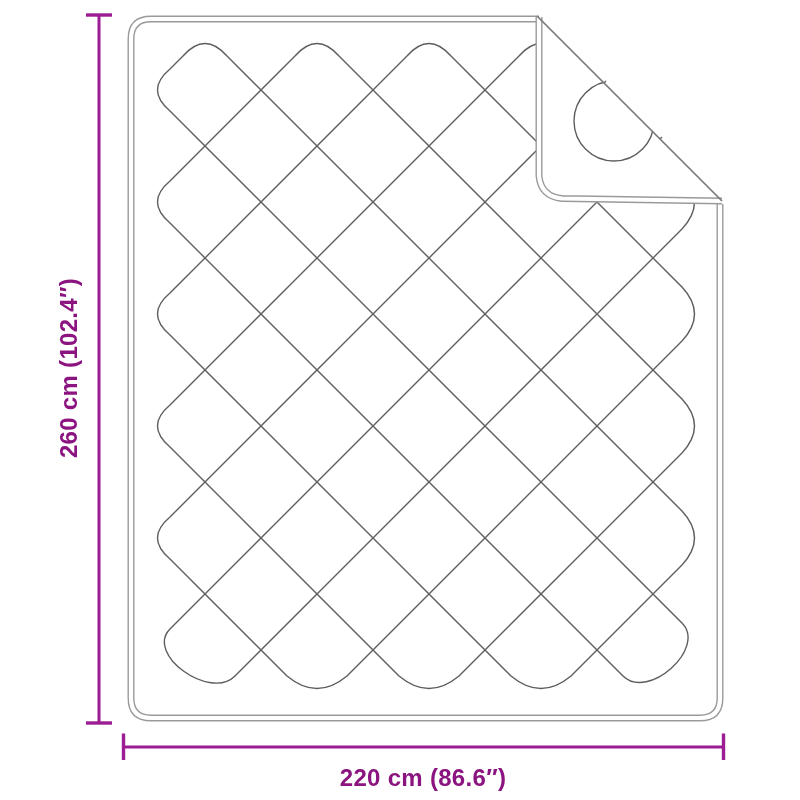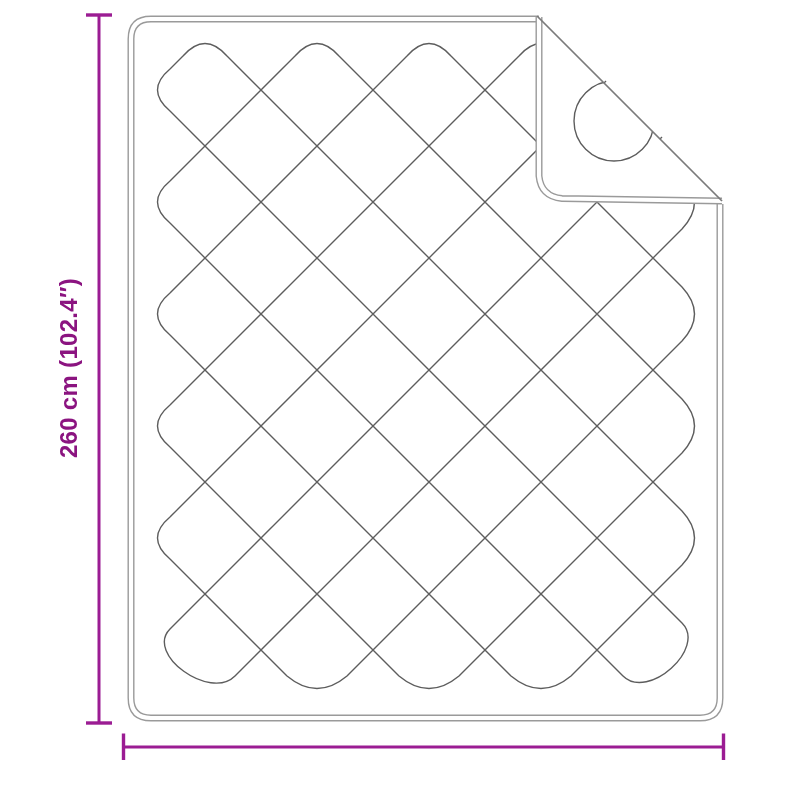--- a/index.html
+++ b/index.html
@@ -83,14 +83,15 @@
 
     <g>
       <line class="diml" x1="124" y1="747" x2="723" y2="747"></line>
       <line class="dimcap" x1="123.5" y1="733.5" x2="123.5" y2="760"></line>
       <line class="dimcap" x1="723.5" y1="733.5" x2="723.5" y2="760"></line>
     </g>
   </svg>
 
   <div class="dim-label v">260 cm (102.4″)</div>
 
+  <div class="dim-label h">220 cm (86.6″)</div>
 
 </div>
 
 </body></html>

